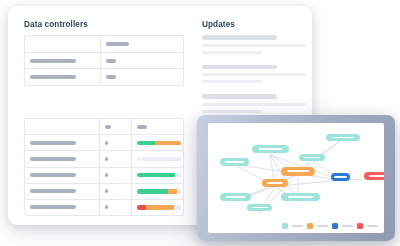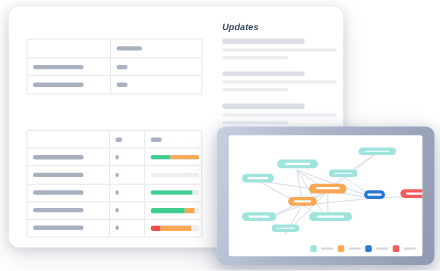--- a/index.html
+++ b/index.html
@@ -35,21 +35,21 @@
   .panel-title {
     position: absolute;
     font-size: 8.2px;
     font-weight: bold;
     color: #33475b;
     letter-spacing: 0.1px;
     white-space: nowrap;
   }
   #title-data-controllers { left: 16px; top: 14px; }
   #title-mapped-inventory { left: 16px; top: 97px; }
-  #title-updates          { left: 194px; top: 14px; font-style: italic; }
+  #title-updates          { left: 194px; top: 14px; }
 
   
   .table {
     position: absolute;
     border: 1px solid #e6e9ef;
     border-radius: 2px;
     background: #ffffff;
     display: flex;
     flex-direction: column;
   }
@@ -175,20 +175,21 @@
   .legend-swatch { width: 6px; height: 6px; border-radius: 1.5px; }
   .legend-line { width: 11px; height: 2px; border-radius: 1px; background: #d3d7df; }
 </style>
 </head>
 <body>
 
 <div id="stage">
 
   <div class="card">
 
+    <div class="panel-title" id="title-data-controllers">Data controllers</div>
 
     <div class="table" id="table-data-controllers">
         <div class="trow">
           <div class="tcell c1"></div>
           <div class="tcell c2">
             <div class="bar" style="width: 30%;"></div>
           </div>
         </div>
         <div class="trow">
           <div class="tcell c1">

